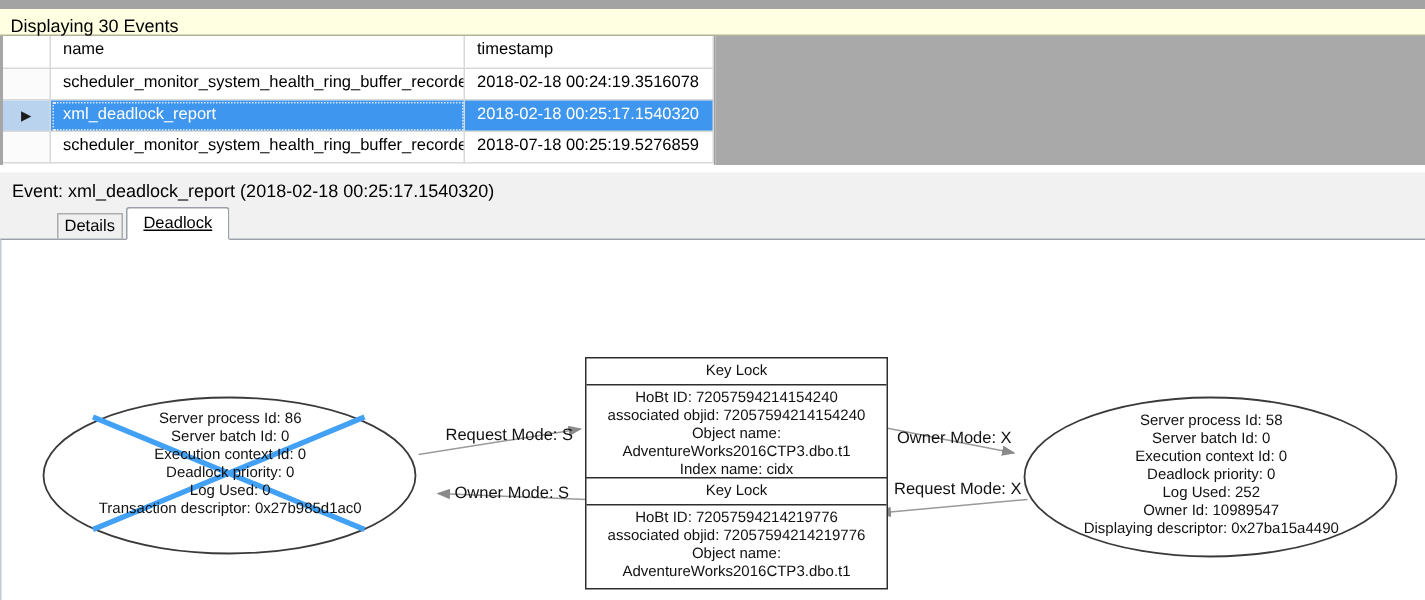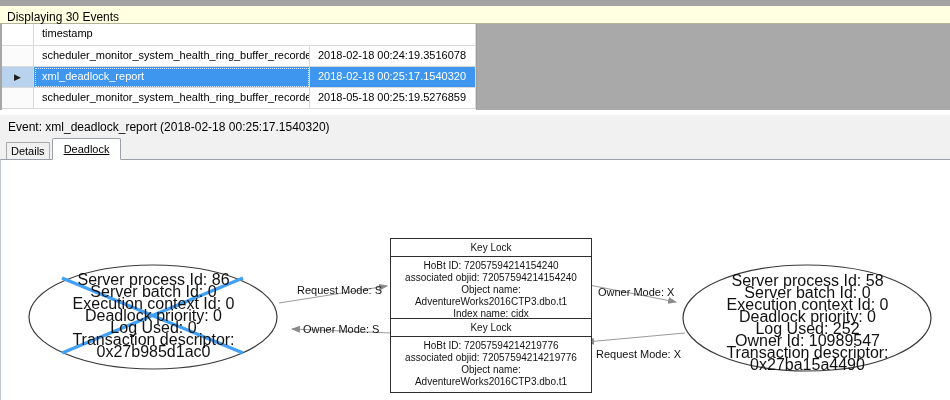--- a/index.html
+++ b/index.html
@@ -31,66 +31,67 @@
 
   
   .splitter { position:absolute; left:0; top:110px; width:950px; height:5px; background:#fff; }
 
   
   .lower { position:absolute; left:0; top:115px; width:950px; height:44px; background:#F1F1F1; }
   .event-line { position:absolute; left:8px; top:5px; font-size:12px; color:#000; }
   .tabstrip { position:absolute; left:6px; bottom:-1px; height:22px; display:flex; align-items:flex-end; }
   .tab { font-size:11px; color:#000; cursor:default; }
   .tab-inactive { height:18px; line-height:17px; padding:0 4px; background:#F0F0F0;
-    border:1px solid #ACACAC; border-bottom:none; margin-right:2px; }
+    border:1px solid #ACACAC; border-bottom:none; margin-right:2px;margin-left:32px; }
   .tab-active { height:22px; line-height:20px; padding:0 11px; background:#fff;
     border:1px solid #9B9FA8; border-bottom:1px solid #fff; border-radius:2px 2px 0 0; z-index:3; position:relative;text-decoration:underline; }
 
   
   .pane { position:absolute; left:0; top:159px; width:950px; height:241px; background:#fff;
     border-top:1px solid #9B9FA8; border-left:1px solid #C4C8D0; overflow:hidden; }
   .pane svg.graph { position:absolute; left:0; top:0; }
-  .proc-node { position:absolute; width:245px; text-align:center; font-size:16px; line-height:12px; color:#111; }
+  .proc-node { position:absolute; width:245px; text-align:center; font-size:10px; line-height:12px; color:#111; }
   .lock-box { position:absolute; width:202px; background:#fff; border:1px solid #2e2e2e;
     font-size:10px; color:#111; text-align:center; }
   .lock-title { height:18px; line-height:18px; border-bottom:1px solid #2e2e2e; }
   .lock-body { padding:3px 1px 4px 1px; line-height:12px; }
   .edge-label { position:absolute; font-size:11px; color:#111; white-space:nowrap; }
 </style>
 </head>
 <body>
 
 <div id="screen">
 
   <div class="banner">Displaying 30 Events</div>
 
   <div class="grid">
     <div class="g-row g-head">
       <div class="cell c-sel"></div>
+      <div class="cell c-name">name</div>
       <div class="cell c-ts">timestamp</div>
     </div>
 
     <div class="g-row g-data">
       <div class="cell c-sel"></div>
       <div class="cell c-name">scheduler_monitor_system_health_ring_buffer_recorded</div>
       <div class="cell c-ts">2018-02-18 00:24:19.3516078</div>
     </div>
 
     <div class="g-row g-data row-selected">
       <div class="cell c-sel">
         <span class="arrow-glyph">▶</span>
       </div>
       <div class="cell c-name">xml_deadlock_report</div>
       <div class="cell c-ts">2018-02-18 00:25:17.1540320</div>
     </div>
 
     <div class="g-row g-data">
       <div class="cell c-sel"></div>
       <div class="cell c-name">scheduler_monitor_system_health_ring_buffer_recorded</div>
-      <div class="cell c-ts">2018-05-18 00:25:19.5276859</div>
+      <div class="cell c-ts">2018-07-18 00:25:19.5276859</div>
     </div>
   </div>
   <div class="grid-gray"></div>
 
   <div class="splitter">
     <svg width="950" height="5">
       <defs>
         <pattern id="zz" width="6" height="5" patternUnits="userSpaceOnUse">
           <polyline points="0,4 3,1 6,4" fill="none" stroke="#6f6f6f" stroke-width="1"></polyline>
         </pattern>
@@ -138,21 +139,21 @@
       <div>Transaction descriptor: 0x27b985d1ac0</div>
     </div>
 
     <div class="proc-node" style="left:684px; top:115px;">
       <div>Server process Id: 58</div>
       <div>Server batch Id: 0</div>
       <div>Execution context Id: 0</div>
       <div>Deadlock priority: 0</div>
       <div>Log Used: 252</div>
       <div>Owner Id: 10989547</div>
-      <div>Transaction descriptor: 0x27ba15a4490</div>
+      <div>Displaying descriptor: 0x27ba15a4490</div>
     </div>
 
     <div class="lock-box" style="left:389px; top:78px;">
       <div class="lock-title">Key Lock</div>
       <div class="lock-body">
         <div>HoBt ID: 72057594214154240</div>
         <div>associated objid: 72057594214154240</div>
         <div>Object name: AdventureWorks2016CTP3.dbo.t1</div>
         <div>Index name: cidx</div>
       </div>
@@ -163,16 +164,16 @@
       <div class="lock-body">
         <div>HoBt ID: 72057594214219776</div>
         <div>associated objid: 72057594214219776</div>
         <div>Object name: AdventureWorks2016CTP3.dbo.t1</div>
       </div>
     </div>
 
     <div class="edge-label" style="left:296px; top:124px;">Request Mode: S</div>
     <div class="edge-label" style="left:302px; top:163px;">Owner Mode: S</div>
     <div class="edge-label" style="left:597px; top:126px;">Owner Mode: X</div>
-    <div class="edge-label" style="left:595px; top:188px;">Request Mode: X</div>
+    <div class="edge-label" style="left:595px; top:160px;">Request Mode: X</div>
   </div>
 
 </div>
 
 </body></html>

